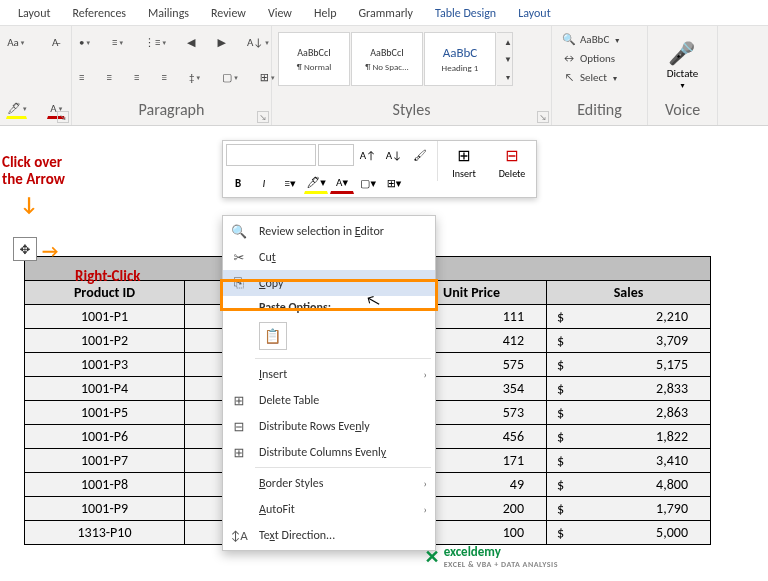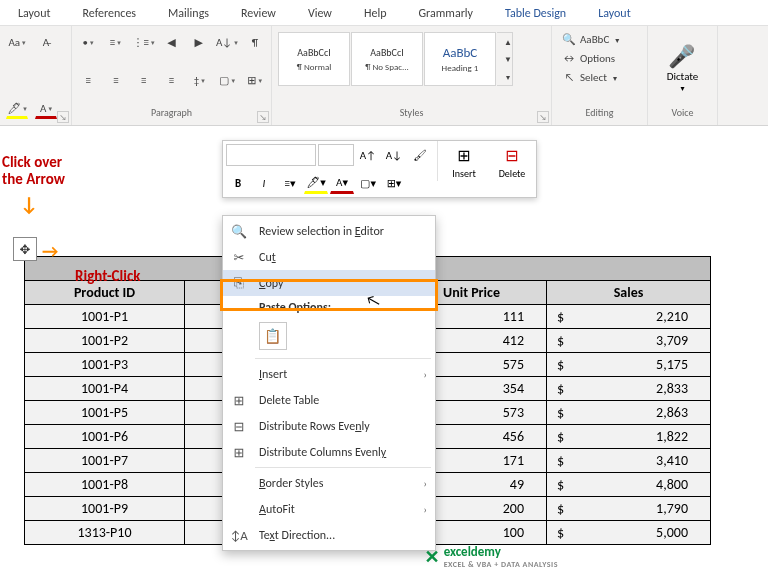--- a/index.html
+++ b/index.html
@@ -1,32 +1,32 @@
 <!DOCTYPE html>
 <html><head>
 <meta charset="utf-8">
 <style>
 * { box-sizing: border-box; margin: 0; padding: 0; font-family: 'Segoe UI', Calibri, sans-serif; }
 body { background: #fff; width: 768px; height: 581px; overflow: hidden; position: relative; }
 
 
-.ribbon-tabs { display: flex; background: #fff; border-bottom: 1px solid #e1e1e1; height: 26px; align-items: center; padding-left: 8px; gap: 12px; }
+.ribbon-tabs { display: flex; background: #fff; border-bottom: 1px solid #e1e1e1; height: 26px; align-items: center; padding-left: 8px; gap: 2px; }
 .ribbon-tab { padding: 4px 10px; font-size: 12px; color: #444; cursor: pointer; }
 .ribbon-tab.active { color: #2b579a; }
 
 .ribbon-body { display: flex; background: #f3f2f1; border-bottom: 1px solid #d4d4d4; height: 100px; }
 .ribbon-group { border-right: 1px solid #e1e1e1; padding: 4px 6px; display: flex; flex-direction: column; justify-content: space-between; position: relative; }
-.ribbon-group-label { font-size: 10px; color: #666; text-align: center; padding-bottom: 2px; }
+.ribbon-group-label { font-size: 16px; color: #666; text-align: center; padding-bottom: 2px; }
 .rg-font { width: 72px; }
 .rg-para { width: 200px; }
 .rg-styles { width: 280px; }
 .rg-editing { width: 96px; }
 .rg-voice { width: 70px; }
 
-.rg-row { display: flex; gap: 7px; align-items: center; margin: 2px 0; }
+.rg-row { display: flex; gap: 20px; align-items: center; margin: 2px 0; }
 .rg-btn { width: 22px; height: 20px; display: flex; align-items: center; justify-content: center; font-size: 11px; color: #444; border: 1px solid transparent; }
 .rg-btn.dd::after { content: '▾'; font-size: 7px; margin-left: 2px; color: #666; }
 .launcher { position: absolute; bottom: 2px; right: 2px; font-size: 8px; color: #888; width: 12px; height: 12px; border: 1px solid #ccc; display: flex; align-items: center; justify-content: center; }
 
 .style-box { width: 72px; height: 54px; border: 1px solid #d4d4d4; background: #fff; display: flex; flex-direction: column; align-items: center; justify-content: center; font-size: 10px; }
 .style-preview { font-family: Calibri; color: #333; }
 .style-name { font-size: 9px; color: #444; margin-top: 2px; }
 
 .editing-item { display: flex; align-items: center; font-size: 11px; color: #444; padding: 3px 4px; gap: 4px; }
 .editing-item .ic { width: 14px; text-align: center; font-size: 11px; }

